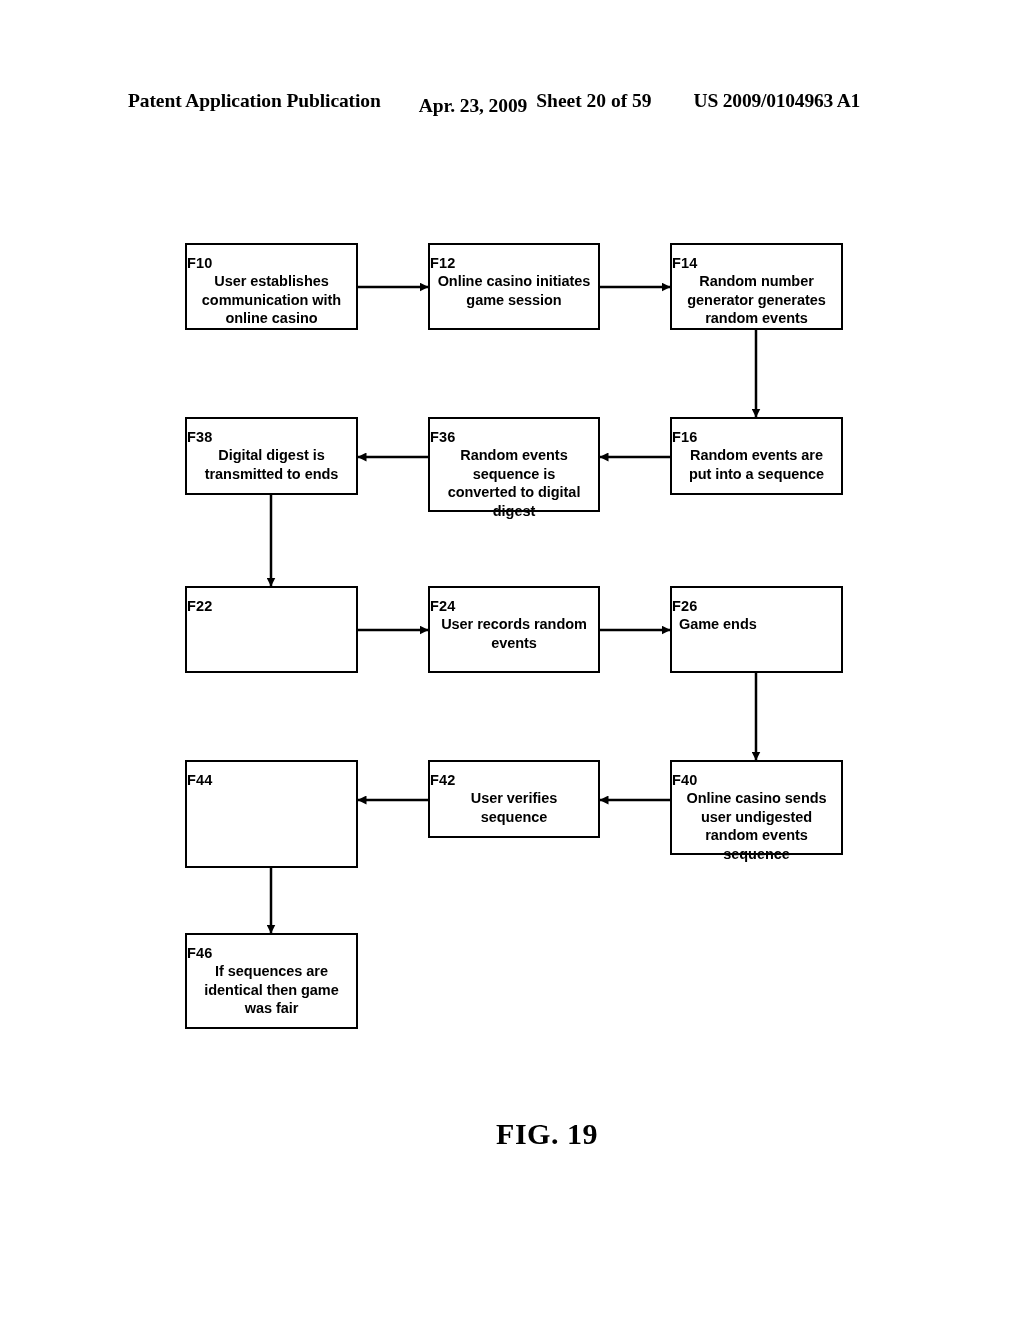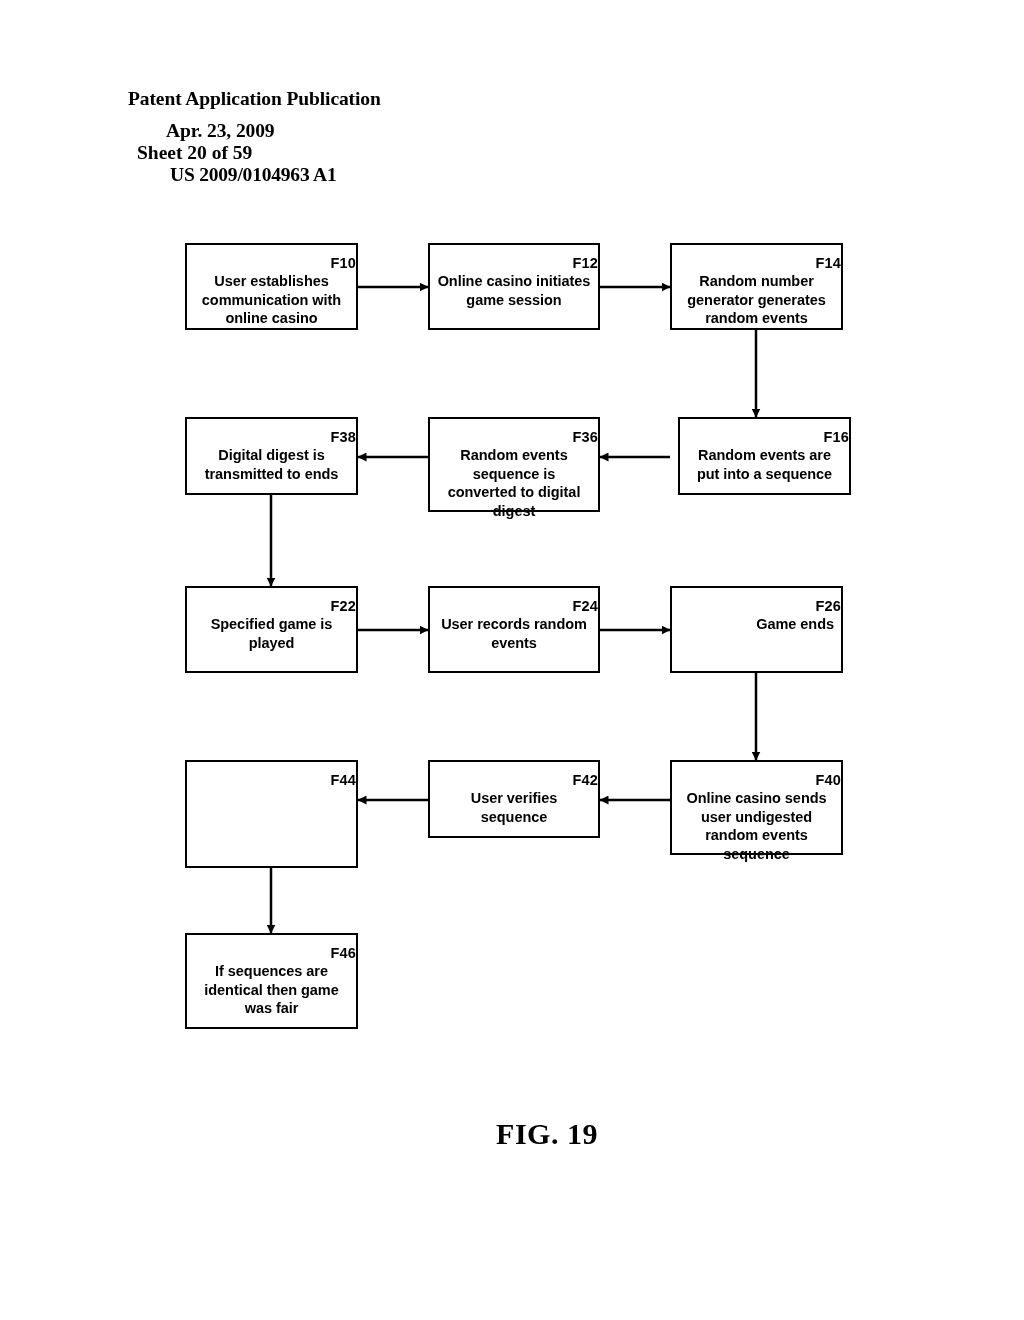--- a/index.html
+++ b/index.html
@@ -18,27 +18,26 @@
   }
 
   
   #page-header {
     position: absolute;
     left: 128px;
     top: 88px;
     width: 768px;
     height: 26px;
     display: flex;
-    align-items: flex-start;
+    align-items: center;
     font-family: "Liberation Serif", serif;
     font-weight: bold;
     font-size: 19.5px;
     color: #000000;
     white-space: nowrap;
-    flex-direction: column;
   }
   #page-header .hdr-pub { letter-spacing: -0.1px; }
   #page-header .hdr-date {
     margin-left: 38px;
     letter-spacing: -0.1px;
     margin-top: 10px;
   }
   #page-header .hdr-sheet { margin-left: 9px; }
   #page-header .hdr-docnum {
     margin-left: 42px;
@@ -62,21 +61,21 @@
     pointer-events: none;
   }
 
   .node {
     position: absolute;
     box-sizing: border-box;
     border: 2.5px solid #000000;
     background: #ffffff;
     display: flex;
     flex-direction: column;
-    align-items: flex-end;
+    align-items: flex-start;
     justify-content: flex-start;
     padding-top: 9px;
     text-align: center;
     color: #000000;
   }
   .node .node-id {
     font-size: 14.5px;
     font-weight: bold;
     line-height: 18px;
     letter-spacing: 0.2px;
@@ -144,35 +143,34 @@
           <div class="node-text">User establishes communication with online casino</div>
         </div>
         <div class="node" style="left: 428px; top: 243px; width: 172px; height: 87px;">
           <div class="node-id">F12</div>
           <div class="node-text">Online casino initiates game session</div>
         </div>
         <div class="node" style="left: 670px; top: 243px; width: 173px; height: 87px;">
           <div class="node-id">F14</div>
           <div class="node-text">Random number generator generates random events</div>
         </div>
-        <div class="node" style="left: 670px; top: 417px; width: 173px; height: 78px; margin-left: 8px;">
+        <div class="node" style="left: 670px; top: 417px; width: 173px; height: 78px;">
           <div class="node-id">F16</div>
           <div class="node-text">Random events are put into a sequence</div>
         </div>
         <div class="node" style="left: 428px; top: 417px; width: 172px; height: 95px;">
           <div class="node-id">F36</div>
           <div class="node-text">Random events sequence is converted to digital digest</div>
         </div>
         <div class="node" style="left: 185px; top: 417px; width: 173px; height: 78px;">
           <div class="node-id">F38</div>
           <div class="node-text">Digital digest is transmitted to ends</div>
         </div>
         <div class="node" style="left: 185px; top: 586px; width: 173px; height: 87px;">
           <div class="node-id">F22</div>
-          <div class="node-text">Specified game is played</div>
         </div>
         <div class="node" style="left: 428px; top: 586px; width: 172px; height: 87px;">
           <div class="node-id">F24</div>
           <div class="node-text">User records random events</div>
         </div>
         <div class="node" style="left: 670px; top: 586px; width: 173px; height: 87px;">
           <div class="node-id">F26</div>
           <div class="node-text">Game ends</div>
         </div>
         <div class="node" style="left: 670px; top: 760px; width: 173px; height: 95px;">

